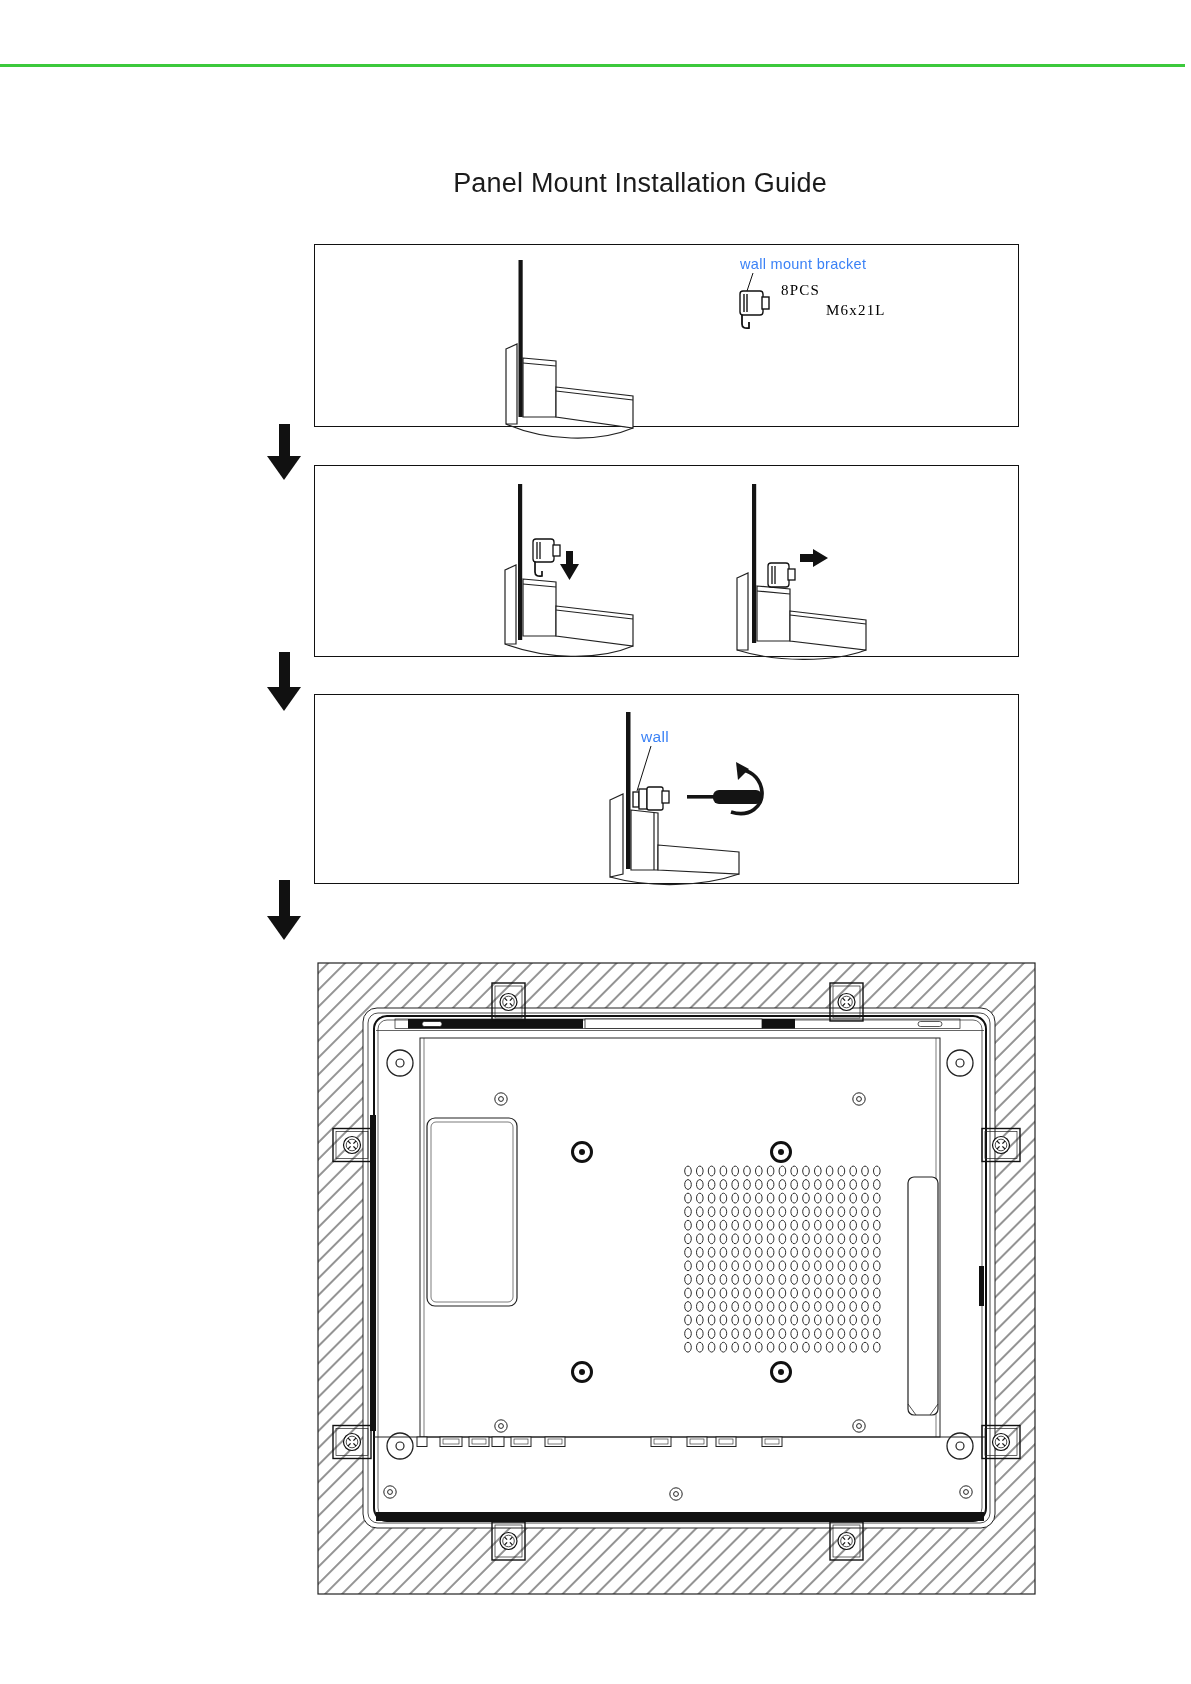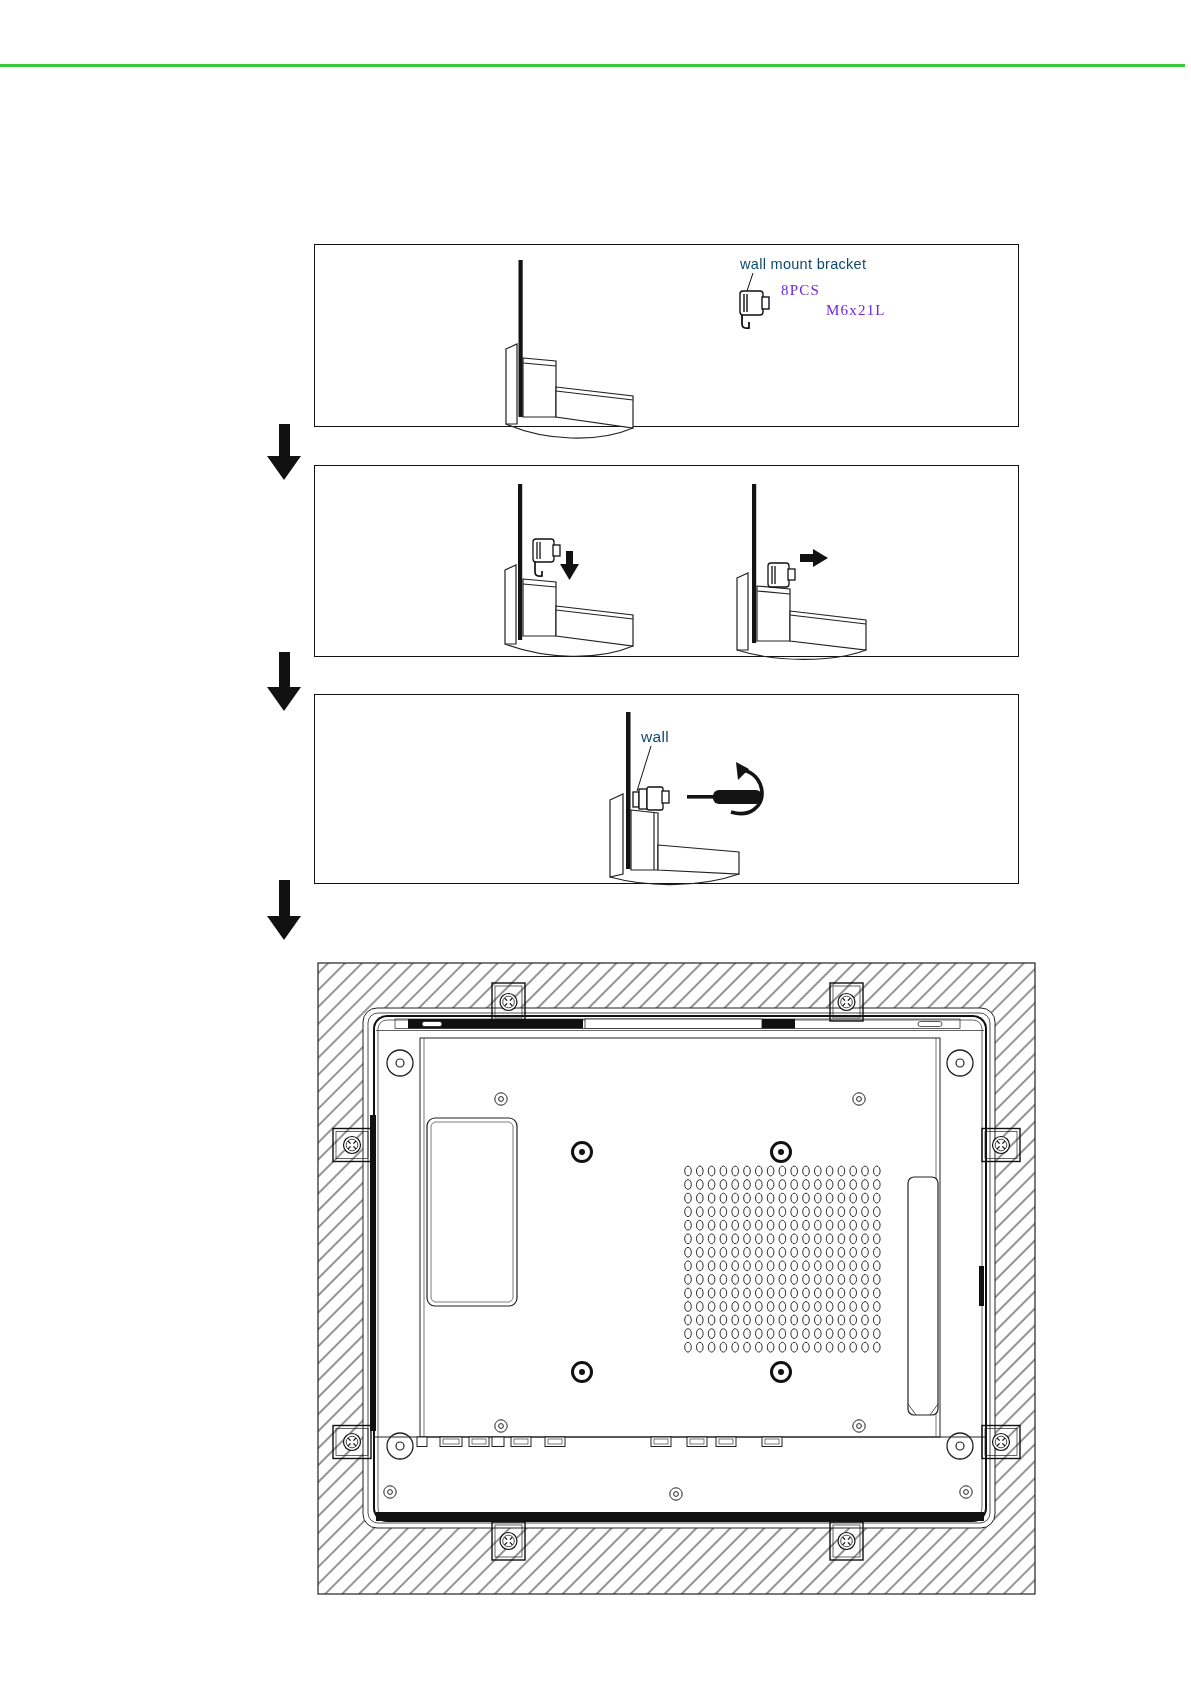--- a/index.html
+++ b/index.html
@@ -14,33 +14,34 @@
   #step2-box{left:314px;top:465px;width:705px;height:192px;}
   #step3-box{left:314px;top:694px;width:705px;height:190px;}
   .flow-arrow{width:34px;}
   .flow-arrow .stem{position:absolute;left:11.5px;top:0;width:11px;background:#111;}
   .flow-arrow .head{position:absolute;left:0;width:0;height:0;
       border-left:17px solid transparent;border-right:17px solid transparent;
       border-top:24px solid #111;}
   #flow-arrow-1{left:267px;top:424px;height:56px;}
   #flow-arrow-2{left:267px;top:652px;height:59px;}
   #flow-arrow-3{left:267px;top:880px;height:60px;}
-  .lbl-sans{font-size:14.5px;color:#0c4a6e;letter-spacing:.3px;white-space:nowrap;}
-  .lbl-cad{font-family:"Liberation Serif",serif;font-size:15px;color:#6d28d9;
+  .lbl-sans{font-size:14.5px;color:#3b82f6;letter-spacing:.3px;white-space:nowrap;}
+  .lbl-cad{font-family:"Liberation Serif",serif;font-size:15px;color:#000000;
            letter-spacing:1.2px;white-space:nowrap;}
   svg{position:absolute;overflow:visible;}
   svg *{vector-effect:none;}
 </style>
 </head>
 <body>
 
 <div id="page">
 
   <div id="top-rule" class="abs" style="background: rgb(60, 201, 60);"></div>
 
+  <div id="doc-title" class="abs">Panel Mount Installation Guide</div>
 
   <div id="step1-box" class="abs step-box"></div>
   <svg class="abs" style="left:314px;top:244px" width="705" height="183" viewBox="314 244 705 183">
     <g fill="#fff" stroke="#222" stroke-width="1.2">
       <path d="M506,349 L517,344 L517,424 L506,424 Z"></path>
       <path d="M523,358 L556,361 L556,417 L523,417 Z"></path>
       <line x1="523" y1="363" x2="556" y2="366"></line>
       <path d="M556,387 L633,396 L633,428 L556,417 Z"></path>
       <line x1="556" y1="391" x2="633" y2="400"></line>
       <path d="M506,424 C545,441 598,443 633,428" fill="none"></path>

